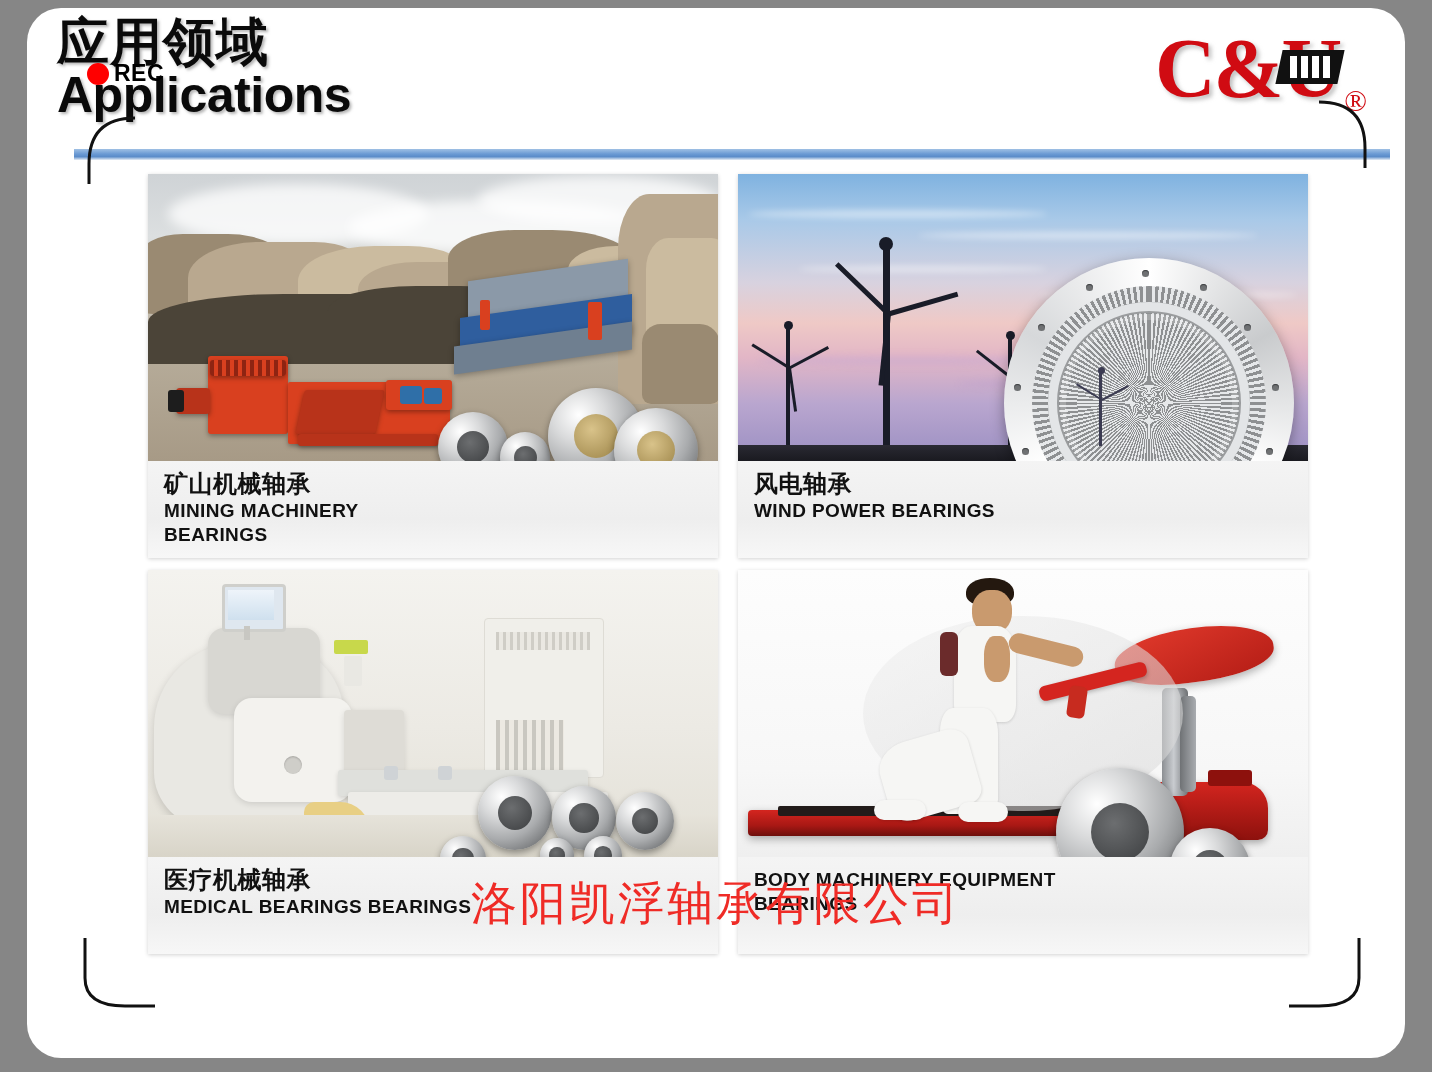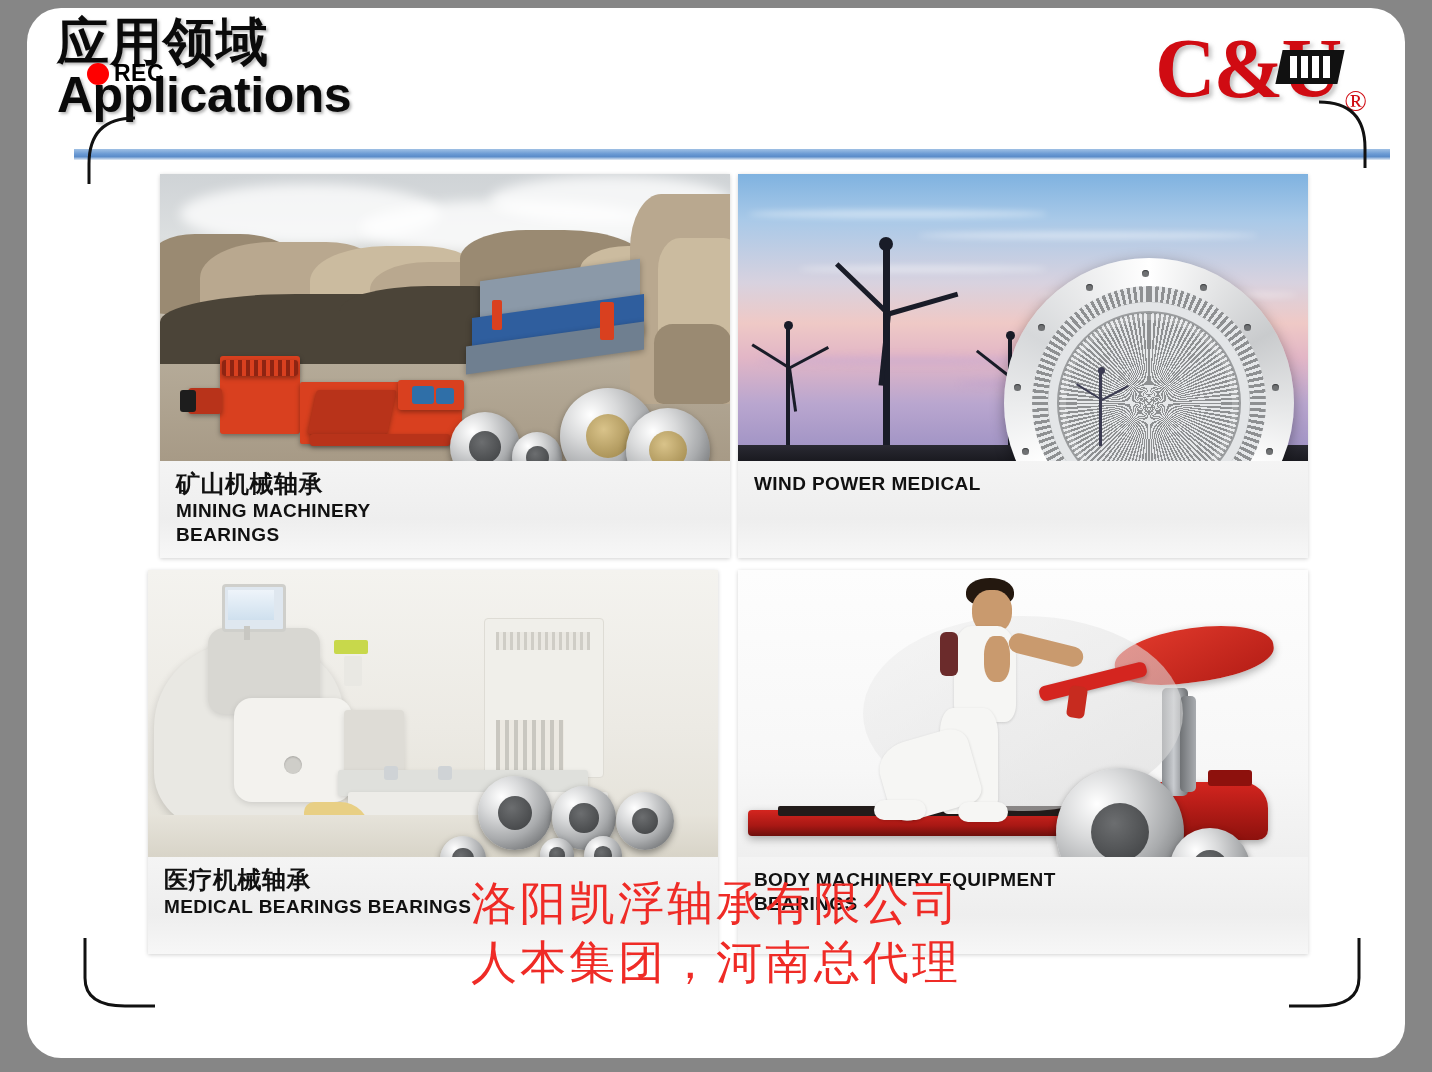--- a/index.html
+++ b/index.html
@@ -75,21 +75,21 @@
   .grid{
     position:absolute;left:121px;top:166px;
     width:1160px;height:800px;
   }
   .card{
     position:absolute;width:570px;
     background:#f2f2f2;
     box-shadow:0 1px 4px rgba(0,0,0,.18);
     overflow:hidden;
   }
-  .card.c0{left:12px;top:0;height:384px;}
+  .card.c0{left:0;top:0;height:384px;}
   .card.c1{left:590px;top:0;height:384px;}
   .card.c2{left:0;top:396px;height:384px;}
   .card.c3{left:590px;top:396px;height:384px;}
   .card-img{position:relative;width:100%;height:287px;overflow:hidden;}
   .card-cap{
     position:relative;padding:10px 16px 0 16px;
     background:linear-gradient(180deg,#f4f4f4 0%,#eeeeee 60%,#f7f7f7 100%);
     height:97px;box-sizing:border-box;
   }
   .cap-cn{
@@ -348,21 +348,22 @@
 
           <div class="turbine" style="left:348px;top:196px;width:30px;height:76px;z-index:3;">
             <div class="tmast" style="width:3px;background:#3b3b52;"></div>
             <div class="thub" style="width:7px;height:7px;margin-left:-3px;background:#3b3b52;"></div>
             <div class="tblade" style="height:30px;width:2px;background:#3b3b52;transform:rotate(62deg);"></div>
             <div class="tblade" style="height:30px;width:2px;background:#3b3b52;transform:rotate(-58deg);"></div>
           </div>
         </div>
       </div>
       <div class="card-cap">
-        <div class="cap-en">WIND POWER MEDICAL</div>
+        <div class="cap-cn">风电轴承</div>
+        <div class="cap-en">WIND POWER BEARINGS</div>
       </div>
     </div>
 
     <div class="card c2">
       <div class="card-img">
         <div class="ph">
           <div class="med-bg"></div>
           <div class="med-cab" style="left:336px;top:48px;width:118px;height:158px;"></div>
           <div class="med-vent" style="left:348px;top:62px;width:94px;height:18px;"></div>
           <div class="med-vent" style="left:348px;top:150px;width:68px;height:50px;background:repeating-linear-gradient(90deg,#c9c7c0 0 4px,#ece9e2 4px 9px);"></div>
@@ -433,16 +434,15 @@
       <div class="card-cap">
         <div class="cap-en">BODY MACHINERY EQUIPMENT</div>
         <div class="cap-en">BEARINGS</div>
       </div>
     </div>
 
   </div>
 
   <div class="watermark">
     <div class="wm-line">洛阳凯浮轴承有限公司</div>
-    <div class="wm-line">人本集团，河南总代理</div>
   </div>
 
 </div>
 
 </body></html>

